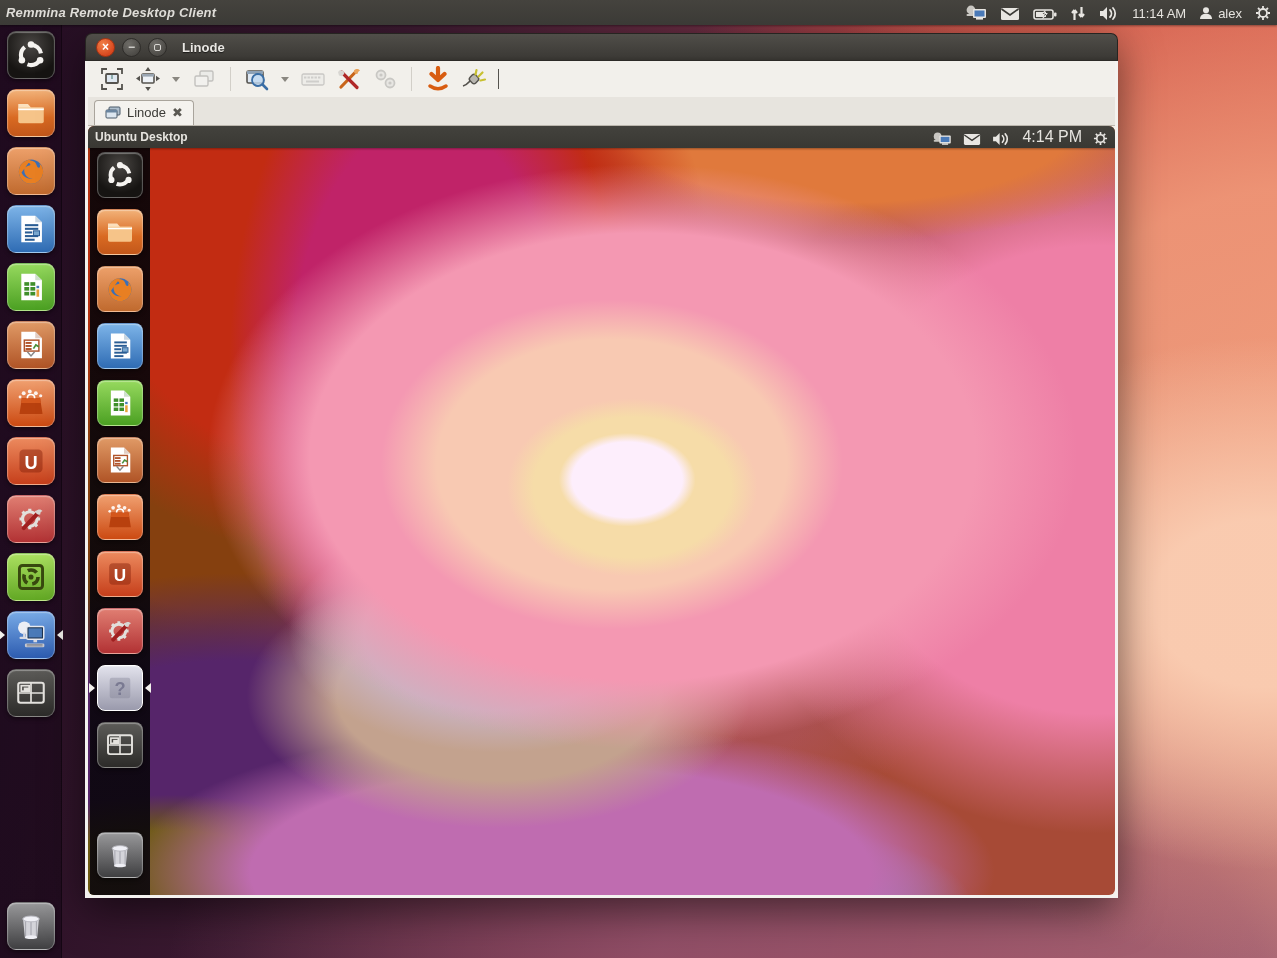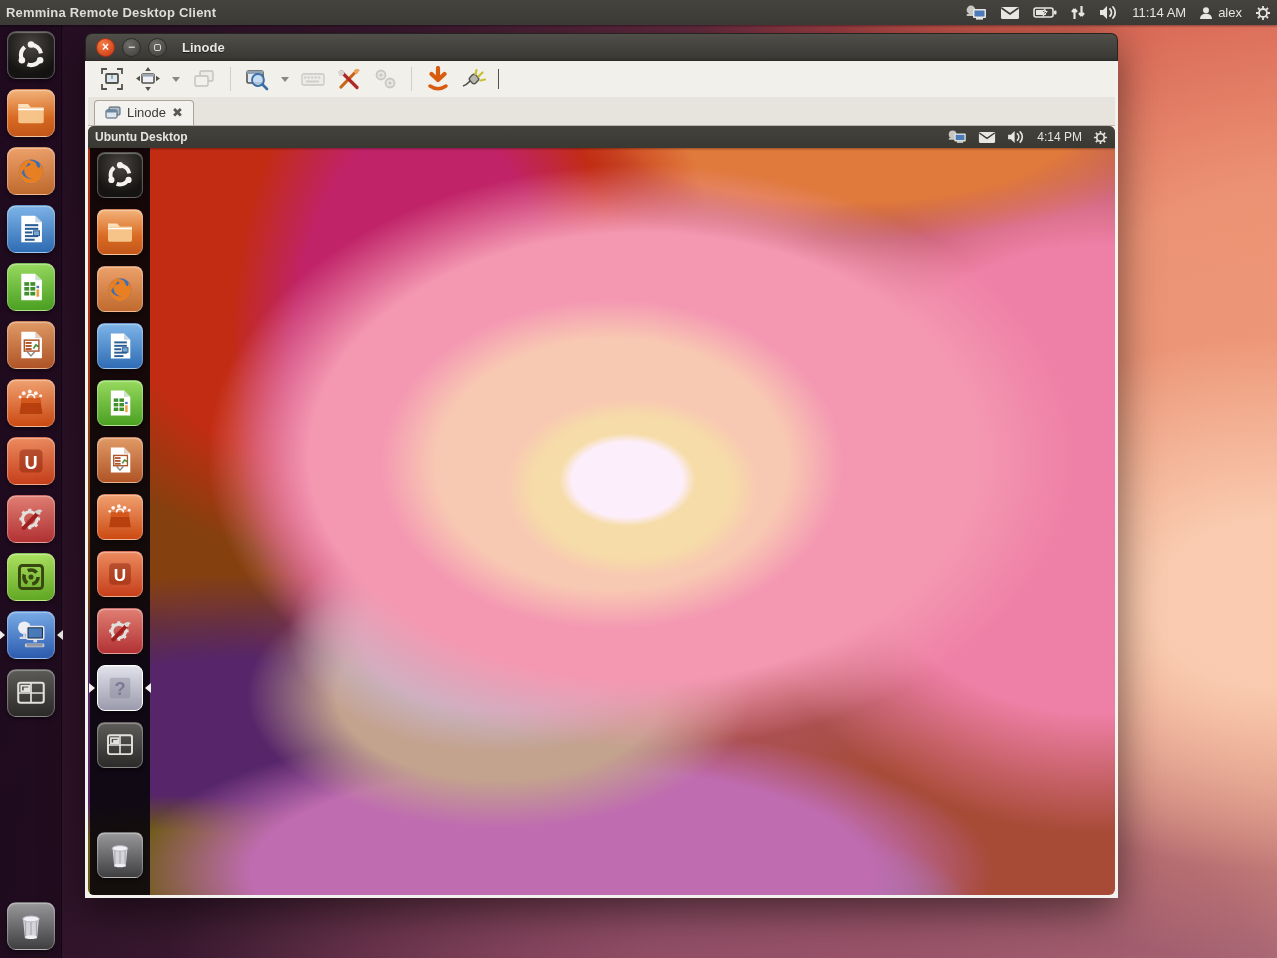--- a/index.html
+++ b/index.html
@@ -5,22 +5,22 @@
   * { margin:0; padding:0; box-sizing:border-box; }
   html,body { width:1277px; height:958px; overflow:hidden;
     font-family:"Liberation Sans","DejaVu Sans",sans-serif; }
   #screen { position:relative; width:1277px; height:958px; background:#000; }
 
   
   #top-panel { position:absolute; left:0; top:0; width:1277px; height:25px;
     background:linear-gradient(#45433e,#3b3a36); color:#dfddd8;
     display:flex; align-items:center; padding:0 6px; z-index:50;
     box-shadow:0 1px 2px rgba(0,0,0,.4); }
-  #top-panel .ptitle { font-weight:bold; font-size:13px; letter-spacing:.2px; }
-  .tray { margin-left:auto; display:flex; align-items:center; gap:13px; }
+  #top-panel .ptitle { font-weight:bold; font-size:13px; letter-spacing:.2px;font-style:italic; }
+  .tray { margin-left:auto; display:flex; align-items:flex-end; gap:13px; }
   .tray .titem { display:flex; align-items:center; gap:5px; }
   .tray svg { display:block; }
   .tray .tclock, .tray .tuser { font-size:13px; color:#e6e4df; }
 
   
   #desktop { position:absolute; left:0; top:25px; width:1277px; height:933px;
     background:
       radial-gradient(500px 380px at 99% 62%, rgba(250,205,178,.95) 0 22%, rgba(250,205,178,0) 70%),
       radial-gradient(900px 760px at 102% 42%, rgba(240,154,122,.9) 0 30%, rgba(240,154,122,0) 72%),
       radial-gradient(700px 420px at 97% 4%, rgba(206,72,60,.85) 0 35%, rgba(206,72,60,0) 78%),
@@ -135,21 +135,21 @@
     border-radius: 6px;
   }
 
   
   #inner-panel { position:absolute; left:0; top:0; right:0; height:22px;
     background:linear-gradient(#43423d,#393833); color:#e6e4df;
     display:flex; align-items:center; padding:0 7px; z-index:4;
     box-shadow:0 1px 2px rgba(0,0,0,.35); }
   #inner-panel .ptitle { font-weight:bold; font-size:12px; }
   #inner-panel .tray { gap:11px; }
-  #inner-panel .tclock { font-size:12px; }
+  #inner-panel .tclock { font-size:16px; }
 
   
   #inner-launcher { left:2px; top:22px; width:60px; bottom:0;
     background:linear-gradient(rgba(6,4,8,.92),rgba(10,6,12,.9));
     padding:4px 0 6px; z-index:3; }
   #inner-launcher .launcher-item { width:46px; height:46px; margin-bottom:11px; }
   #inner-launcher .tile { width:46px; height:46px; border-radius:8px; }
   #inner-launcher .tile svg { width:32px; height:32px; }
 </style>
 </head>

